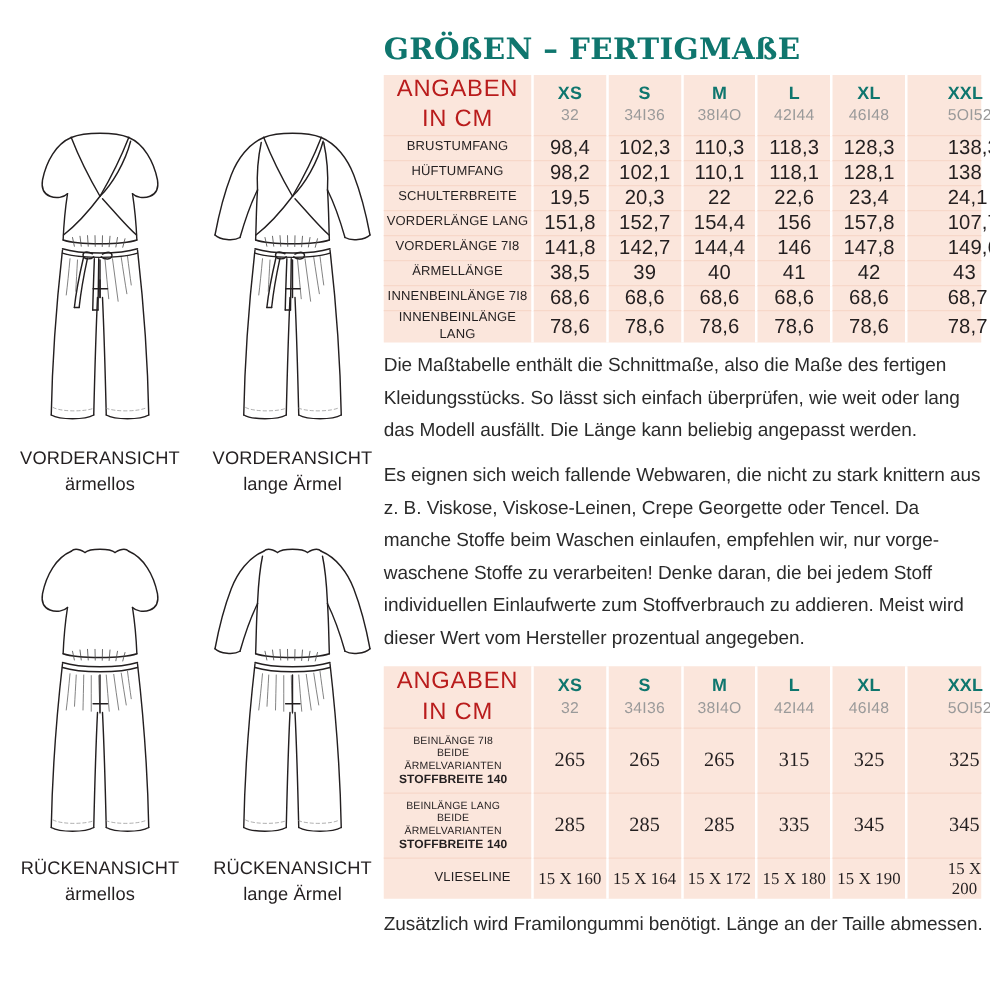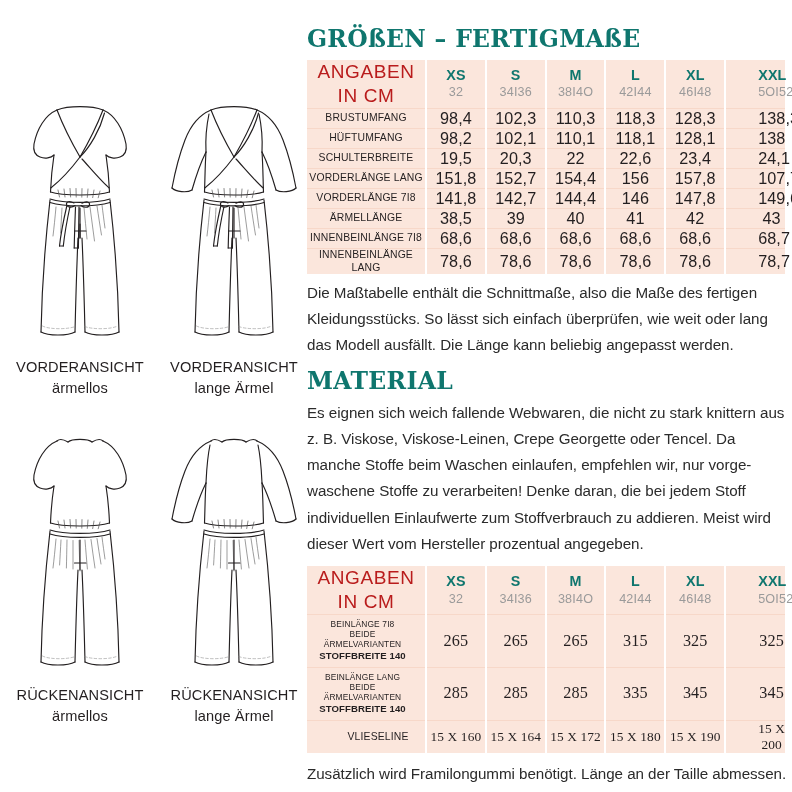--- a/index.html
+++ b/index.html
@@ -562,21 +562,20 @@
           <td class="value">78,6</td>
           <td class="value">78,6</td>
           <td class="value">78,6</td>
           <td class="value">78,7</td>
         </tr>
       </tbody>
     </table>
 
     <p class="body-text" id="sizes-note">Die Maßtabelle enthält die Schnittmaße, also die Maße des fertigen Kleidungsstücks. So lässt sich einfach überprüfen, wie weit oder lang das Modell ausfällt. Die Länge kann beliebig angepasst werden.</p>
 
-    <h1 class="heading" id="material-heading">MATERIAL</h1>
 
     <p class="body-text" id="material-text">Es eignen sich weich fallende Webwaren, die nicht zu stark knittern aus z. B. Viskose, Viskose-Leinen, Crepe Georgette oder Tencel. Da manche Stoffe beim Waschen einlaufen, empfehlen wir, nur vorge-waschene Stoffe zu verarbeiten! Denke daran, die bei jedem Stoff individuellen Einlaufwerte zum Stoffverbrauch zu addieren. Meist wird dieser Wert vom Hersteller prozentual angegeben.</p>
 
     <table class="sizes mat" id="material-table">
       <thead>
         <tr>
           <th class="corner">
             <span>ANGABEN</span><br>
             <span>IN CM</span>
           </th>

